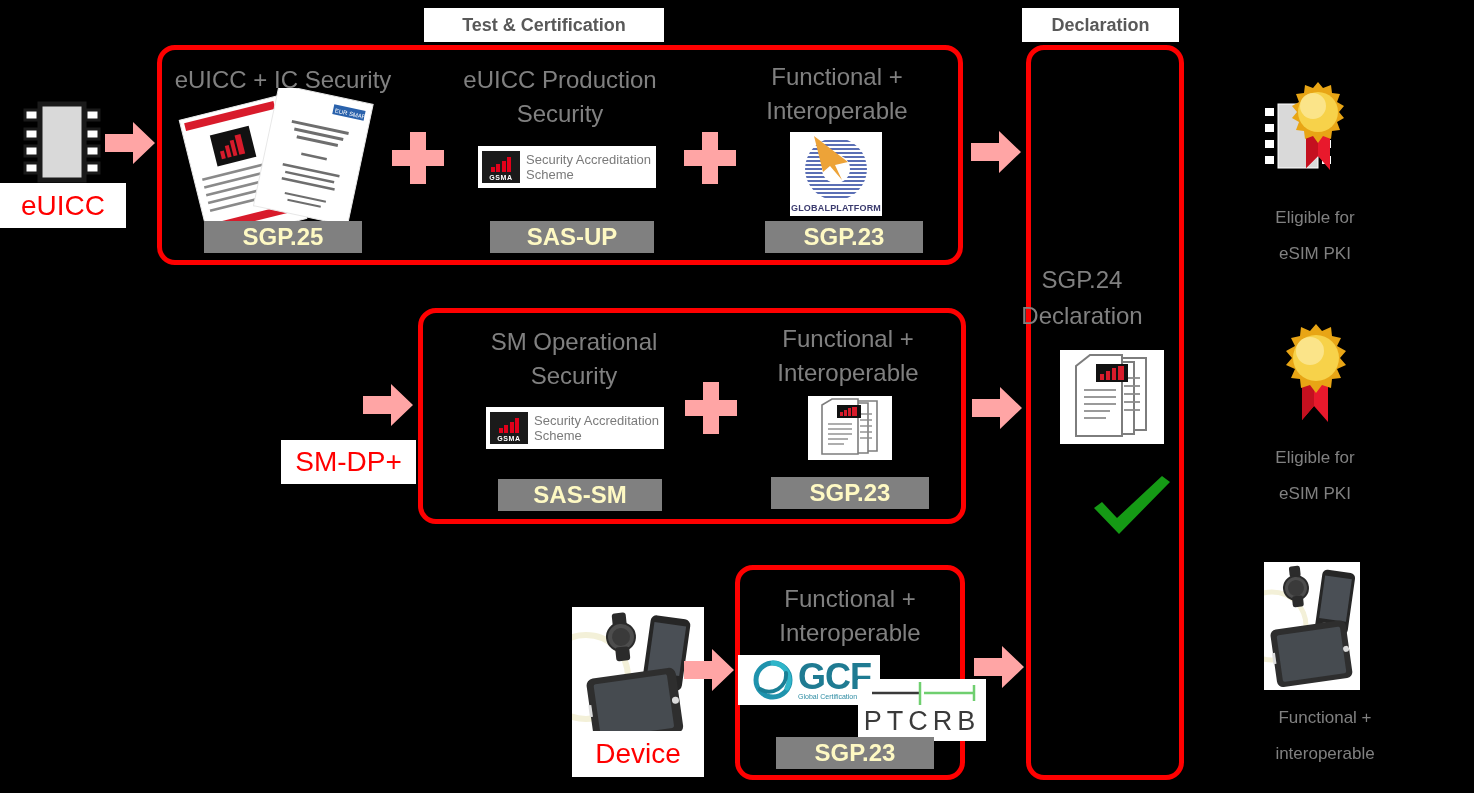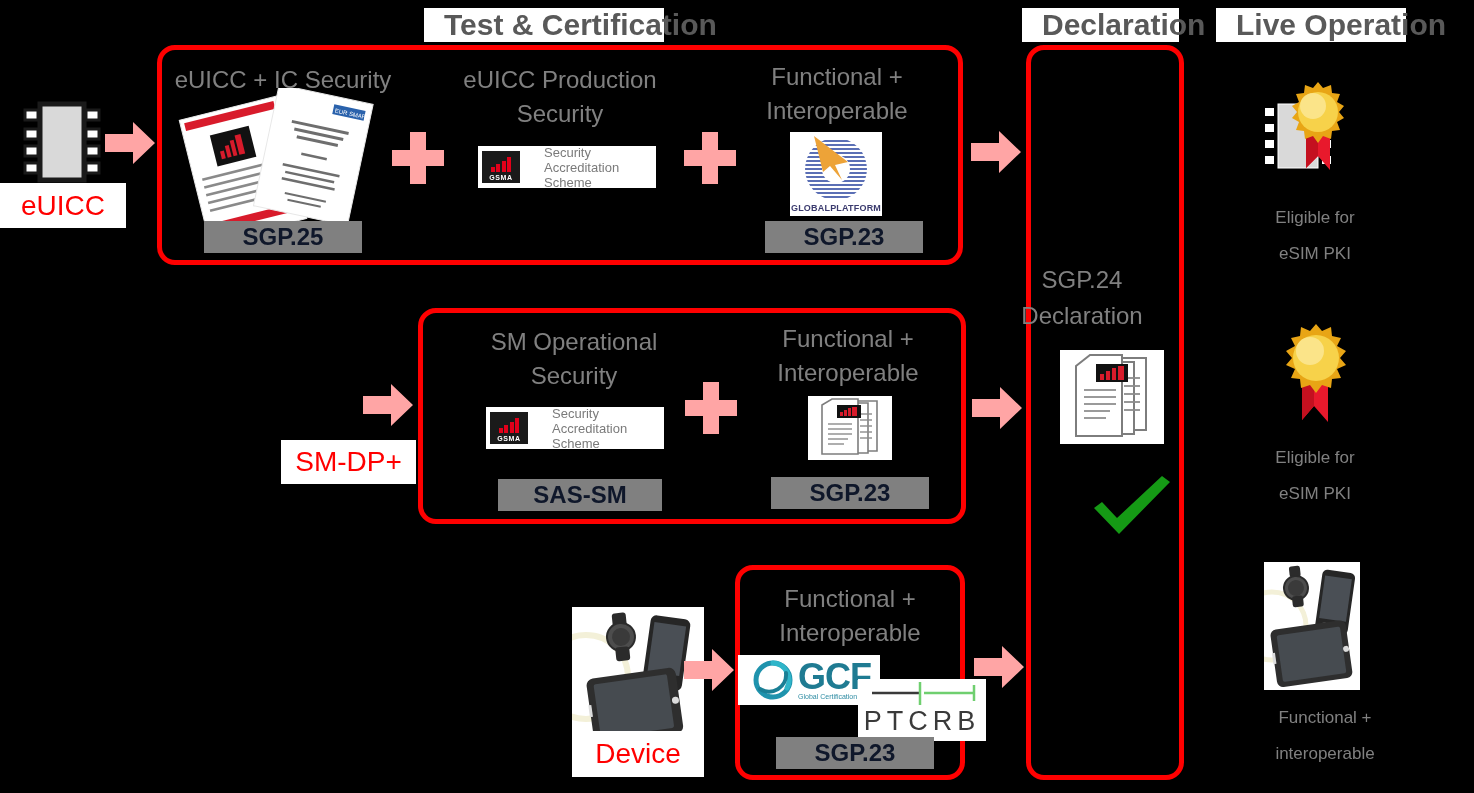--- a/index.html
+++ b/index.html
@@ -10,40 +10,40 @@
     overflow: hidden;
   }
   #stage { position: relative; width: 1474px; height: 793px; background: #000; }
 
   
   .phase-label {
     position: absolute;
     background: #ffffff;
     color: #595959;
     font-weight: bold;
-    font-size: 30px;
+    font-size: 18px;
     line-height: 34px;
     text-align: center;
     white-space: nowrap;
     padding: 0 20px;
   }
 
   
   .red-box {
     position: absolute;
     border: 5px solid #ff0000;
     border-radius: 18px;
     background: transparent;
   }
 
   
   .spec-chip {
     position: absolute;
     background: #808080;
-    color: #0f172a;
+    color: #fef9c3;
     font-weight: bold;
     font-size: 24px;
     line-height: 32px;
     text-align: center;
     white-space: nowrap;
     display: flex; align-items: center; justify-content: center;
   }
 
   
   .caption {
@@ -76,21 +76,21 @@
   .plus svg { display: block; }
 
   
   .plate {
     position: absolute;
     background: #ffffff;
     overflow: hidden;
   }
 
   
-  .sas { display: flex; align-items: center; height: 100%; padding: 3px 4px; gap: 18px; }
+  .sas { display: flex; align-items: center; height: 100%; padding: 3px 4px; }
   .sas-mark {
     background: #1a1a1a; width: 38px; height: 32px;
     display: flex; flex-direction: column; align-items: center;
     justify-content: flex-end; padding-bottom: 2px; flex: 0 0 auto;
   }
   .sas-bars { display: flex; align-items: flex-end; gap: 1.5px; height: 15px; }
   .sas-bars i { display:block; width: 4px; background: #e2001a; }
   .sas-bars i:nth-child(1){ height: 5px; }
   .sas-bars i:nth-child(2){ height: 8px; }
   .sas-bars i:nth-child(3){ height: 11px; }
@@ -138,21 +138,20 @@
 </style>
 </head>
 <body>
 
 <div id="stage">
 
   <div class="phase-label" style="left:424px; top:8px; width:240px;">Test &amp; Certification</div>
 
   <div class="phase-label" style="left:1022px; top:8px; width:157px;">Declaration</div>
 
-  <div class="phase-label" style="left:1216px; top:8px; width:190px;">Live Operation</div>
 
   <div class="chip-icon" style="left:22px; top:100px; width:80px; height:85px;">
     <svg width="80" height="85" viewBox="0 0 80 85">
       <rect x="18" y="4" width="44" height="76" fill="#d9d9d9" stroke="#1a1a1a" stroke-width="5"></rect>
       <g fill="#ffffff" stroke="#1a1a1a" stroke-width="3">
         <rect x="3" y="10" width="13" height="10"></rect>
         <rect x="3" y="29" width="13" height="10"></rect>
         <rect x="3" y="46" width="13" height="10"></rect>
         <rect x="3" y="63" width="13" height="10"></rect>
         <rect x="64" y="10" width="13" height="10"></rect>
@@ -237,20 +236,21 @@
             <i></i>
             <i></i>
           </div>
         <div class="sas-gsma">GSMA</div>
       </div>
       <div class="sas-text">Security Accreditation
 Scheme</div>
     </div>
   </div>
 
+  <div class="spec-chip" style="left:490px; top:221px; width:164px; height:32px;">SAS-UP</div>
 
   <div class="plus" style="left:684px; top:132px;">
     <svg width="52" height="52" viewBox="0 0 52 52">
       <path d="M18 0 H34 V18 H52 V34 H34 V52 H18 V34 H0 V18 H18 Z" fill="#ffa5a5"></path>
     </svg>
   </div>
 
   <div class="caption" style="left:745px; top:60px; width:184px;">Functional +
 Interoperable</div>
 

